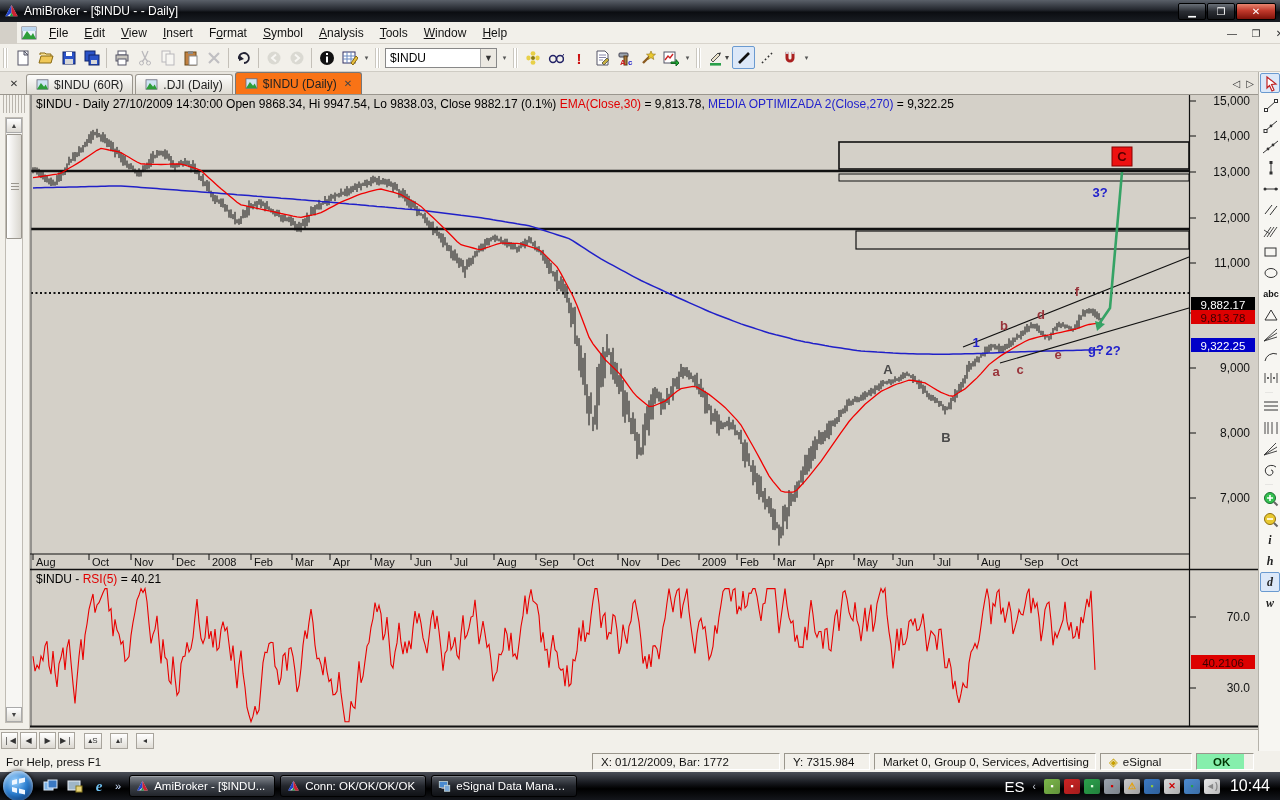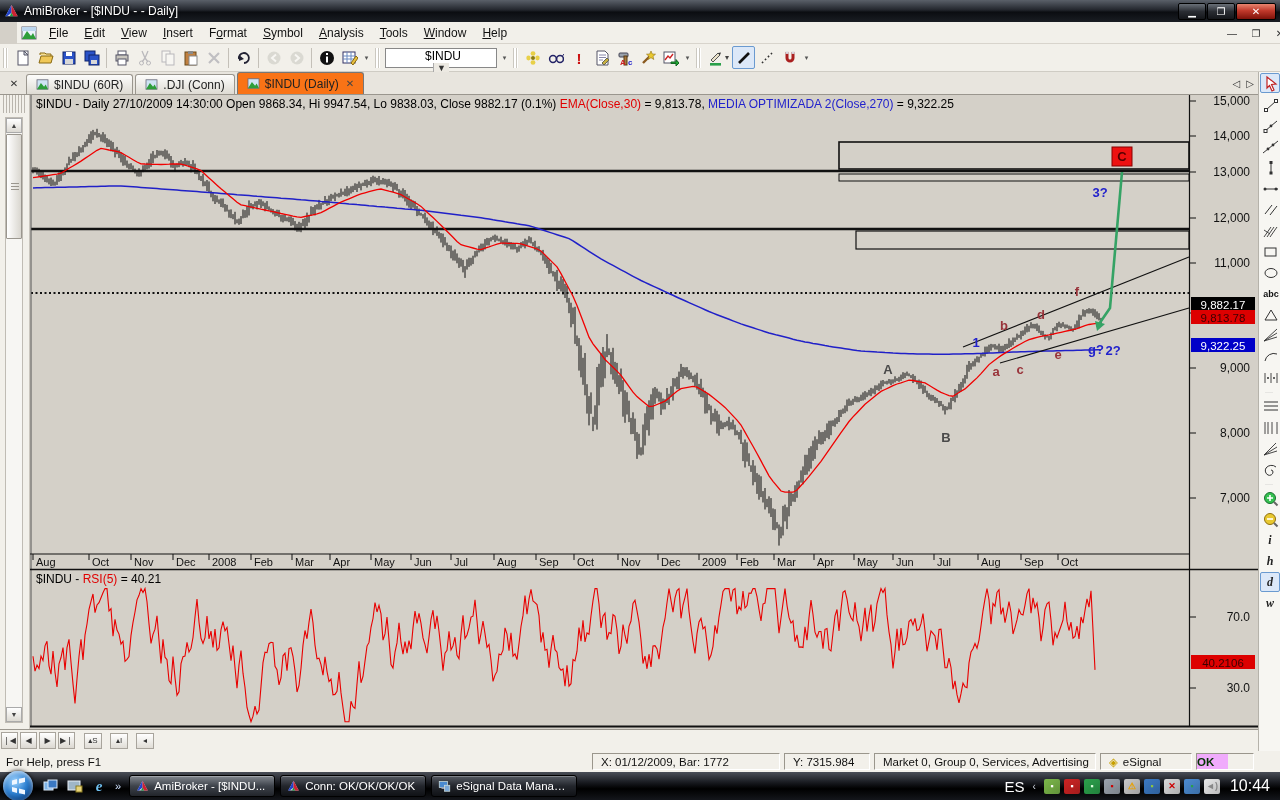--- a/index.html
+++ b/index.html
@@ -29,21 +29,21 @@
 
   
   .toolbar { left:0; top:44px; width:1280px; height:28px; background:#f2f0ea; border-bottom:1px solid #cfccc4;
     display:flex; align-items:center; }
   .tgrip { width:5px; height:20px; margin:0 3px;
     background:repeating-linear-gradient(90deg,#cbc8c0 0 1px,#fff 1px 3px); }
   .tbtn { width:23px; height:23px; display:flex; align-items:center; justify-content:center; border:1px solid transparent; border-radius:2px; }
   .tbtn.sel { border:1px solid #6a9ad0; background:#dce8f8; }
   .tbtn.dim { opacity:.4; }
   .tsep { width:1px; height:20px; background:#c4c0b8; margin:0 3px; }
-  .combo { width:112px; height:20px; background:#fff; border:1px solid #888; display:flex; align-items:center; margin:0 2px;flex-direction:column; }
+  .combo { width:112px; height:20px; background:#fff; border:1px solid #888; display:flex; align-items:center; margin:0 2px; }
   .combo .cval { flex:1; padding-left:4px; font-size:12px; }
   .combo .carr { width:16px; height:18px; background:#ece9e2; border-left:1px solid #aaa; font-size:9px; color:#333;
     display:flex; align-items:center; justify-content:center; }
   .ovf { width:11px; height:22px; display:flex; flex-direction:column; align-items:center; justify-content:center; color:#555; font-size:7px; line-height:6px; }
 
   
   .tabrow { left:0; top:72px; width:1258px; height:23px; background:#e8e5de; border-bottom:1px solid #9a968e;
     display:flex; align-items:flex-end; }
   .paneclose { width:16px; height:16px; margin:0 4px 3px 6px; font-size:10px; color:#333; display:flex; align-items:center; justify-content:center; }
   .ctab { height:20px; display:flex; align-items:center; padding:0 9px; margin-right:2px; font-size:12px;
@@ -84,21 +84,21 @@
     background:#f2f0ea; clip-path:polygon(9px 0, 100% 0, calc(100% - 0px) 100%, 0 100%);
     border-top:1px solid #9a968e; margin-right:-7px; }
   .stab:after { content:""; position:absolute; left:2px; top:0; bottom:0; width:1px; background:#9a968e; transform:skewX(-20deg); }
   .stab.active { font-weight:bold; background:#fbfaf7; z-index:2; }
   .smini { width:18px; height:16px; margin-left:8px; border:1px solid #a8a49c; background:linear-gradient(#fff,#e0ddd6);
     font-size:8px; display:flex; align-items:center; justify-content:center; color:#333; }
 
   
   .statusbar { left:0; top:751px; width:1280px; height:21px; background:#f2f0ea; display:flex; align-items:center; font-size:11.5px; color:#111; }
   .spanel { height:17px; border:1px solid; border-color:#9a968c #ffffff #ffffff #9a968c; display:flex; align-items:center; padding:0 8px; margin-right:4px; white-space:nowrap; }
-  .okbadge { background:#f0abfc; color:#003300; font-weight:bold; padding:0 14px 0 0; height:15px; display:flex; align-items:center; }
+  .okbadge { background:#86efac; color:#003300; font-weight:bold; padding:0 14px 0 16px; height:15px; display:flex; align-items:center; }
 
   
   .taskbar { left:0; top:772px; width:1280px; height:28px;
     background:linear-gradient(#4a4e57,#15171c 40%,#000 60%,#14161b); display:flex; align-items:center; color:#fff; }
   .orb { width:30px; height:30px; margin:0 6px 0 3px; border-radius:50%;
     background:radial-gradient(circle at 40% 35%, #9fd4ff, #2d7fd0 45%, #0a3a78 80%);
     box-shadow:inset 0 2px 4px rgba(255,255,255,.7), 0 0 4px #000; position:relative; }
   .qlicon { width:20px; height:20px; margin:0 2px; display:flex; align-items:center; justify-content:center; font-size:12px; }
   .chev { color:#cfe2ff; font-size:11px; margin:0 8px 0 4px; }
   .taskbtn { height:22px; width:146px; margin-right:5px; border:1px solid #000; border-radius:3px;
@@ -348,21 +348,21 @@
             <rect x="1" y="1" width="14" height="12" fill="#cfe4f4" stroke="#667"></rect>
             <polygon points="1,13 6,5 10,10 12,7 15,13" fill="#2d9e3a"></polygon>
           </svg>
           <span>$INDU (60R)</span>
         </div>
         <div class="ctab">
           <svg width="13" height="11" viewBox="0 0 16 14" style="margin-right:5px">
             <rect x="1" y="1" width="14" height="12" fill="#cfe4f4" stroke="#667"></rect>
             <polygon points="1,13 6,5 10,10 12,7 15,13" fill="#2d9e3a"></polygon>
           </svg>
-          <span>.DJI (Conn)</span>
+          <span>.DJI (Daily)</span>
         </div>
         <div class="ctab active">
           <svg width="13" height="11" viewBox="0 0 16 14" style="margin-right:5px">
             <rect x="1" y="1" width="14" height="12" fill="#cfe4f4" stroke="#667"></rect>
             <polygon points="1,13 6,5 10,10 12,7 15,13" fill="#2d9e3a"></polygon>
           </svg>
           <span>$INDU (Daily)</span>
           <span class="tclose">✕</span>
         </div>
       </div>

